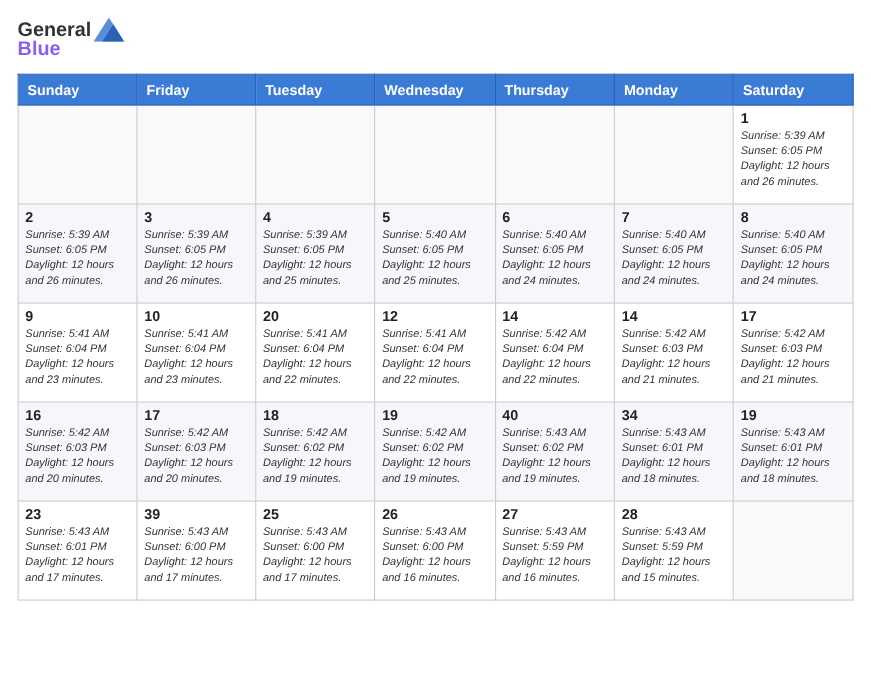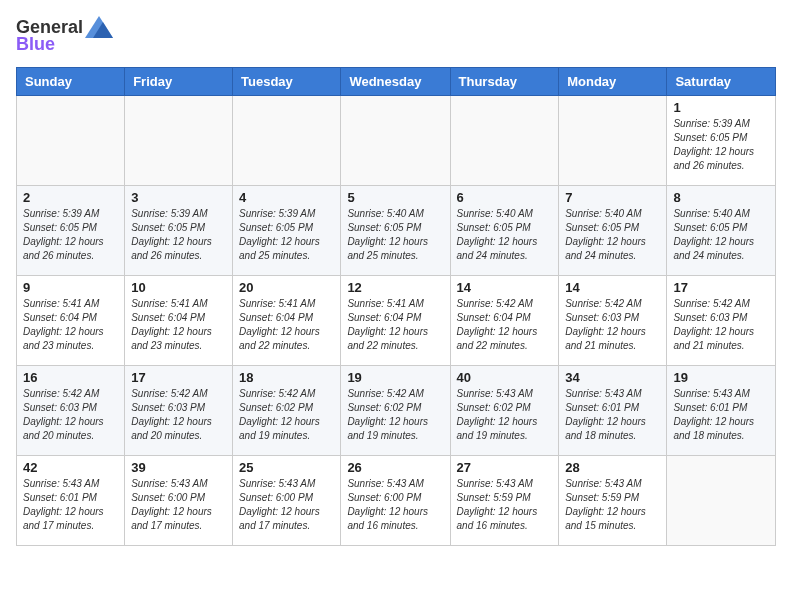--- a/index.html
+++ b/index.html
@@ -285,21 +285,21 @@
         <td>
           <div class="day-num">19</div>
           <div class="day-info" style="white-space: pre-line;">Sunrise: 5:43 AM
 Sunset: 6:01 PM
 Daylight: 12 hours
 and 18 minutes.</div>
         </td>
       </tr>
       <tr>
         <td>
-          <div class="day-num">42</div>
+          <div class="day-num">23</div>
           <div class="day-info" style="white-space: pre-line;">Sunrise: 5:43 AM
 Sunset: 6:01 PM
 Daylight: 12 hours
 and 17 minutes.</div>
         </td>
         <td>
           <div class="day-num">39</div>
           <div class="day-info" style="white-space: pre-line;">Sunrise: 5:43 AM
 Sunset: 6:00 PM
 Daylight: 12 hours

